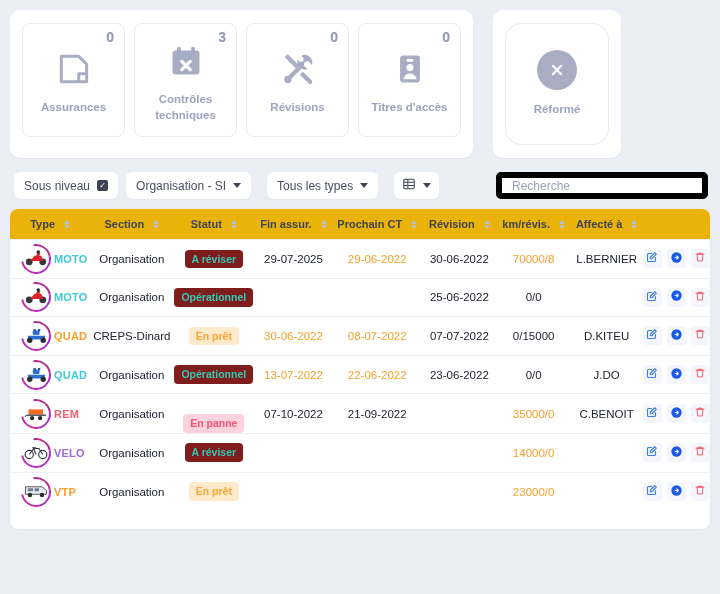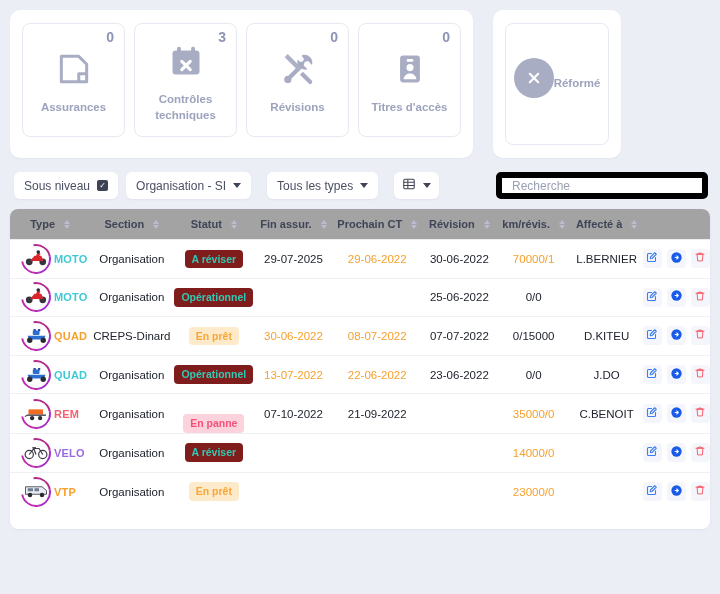--- a/index.html
+++ b/index.html
@@ -54,22 +54,22 @@
     font-size: 11.5px;
     color: #9ea3bd;
     font-weight: 700;
     text-align: center;
     line-height: 1.35;
   }
   .reform-card {
     width: 104px;
     height: 122px;
     border: 1px solid #e7e9f2;
-    border-radius: 8px;
-    display:flex; flex-direction:row; align-items:center; justify-content:center;
+    border-radius: 16px;
+    display:flex; flex-direction:column; align-items:center; justify-content:center;
   }
   .reform-circle {
     width: 40px; height: 40px; border-radius: 50%;
     background: #a9adc4;
     display:flex; align-items:center; justify-content:center;
     margin-bottom: 12px;
   }
 
   
   .toolbar {
@@ -131,21 +131,21 @@
     overflow: hidden;
     padding-bottom: 18px;
   }
   table { width: 100%; border-collapse: collapse; }
   thead th {
     font-size: 11px;
     color: #3f4456;
     font-weight: 700;
     padding: 9px 4px;
     text-align: center;
-    background: #a3a3a3;
+    background: #eab308;
     border-bottom: 1px solid #eceef4;
     white-space: nowrap;
   }
   .th-inner { display: inline-flex; align-items: center; gap: 9px; }
   .sort-ico { display:inline-flex; flex-direction:column; gap:1px; }
   .sort-ico i {
     width:0;height:0;border-left:3px solid transparent;border-right:3px solid transparent;
   }
   .sort-ico i.up { border-bottom: 4px solid #b9bdd0; }
   .sort-ico i.dn { border-top: 4px solid #b9bdd0; }
@@ -412,21 +412,21 @@
                     </svg></span>
                 </span>
                 <span class="type-label" style="color:#3ec9d6">MOTO</span>
               </span>
             </td>
             <td>Organisation</td>
             <td><span class="badge teal">A réviser</span></td>
             <td class="">29-07-2025</td>
             <td class="warn">29-06-2022</td>
             <td class="">30-06-2022</td>
-            <td class="warn">70000/1</td>
+            <td class="warn">70000/8</td>
             <td>L.BERNIER</td>
             <td><span class="actions">
                 <button class="act-btn">
                   <span><svg width="12" height="12" viewBox="0 0 24 24" fill="none" stroke="#3b7ef0" stroke-width="2.2" stroke-linecap="round" stroke-linejoin="round">
                       <path d="M19 13v6a2 2 0 01-2 2H5a2 2 0 01-2-2V7a2 2 0 012-2h6"></path>
                       <path d="M17.5 3.5l3 3L12 15l-3.5.5L9 12z"></path>
                     </svg></span>
                 </button>
                 <button class="act-btn">
                   <span><svg width="13" height="13" viewBox="0 0 24 24">

